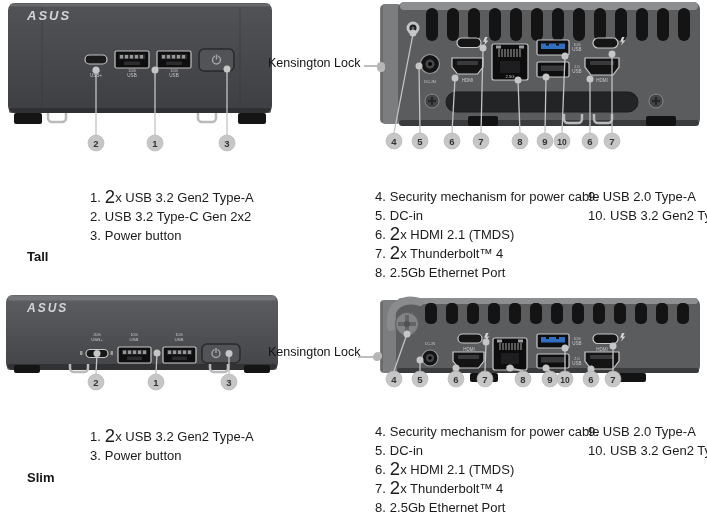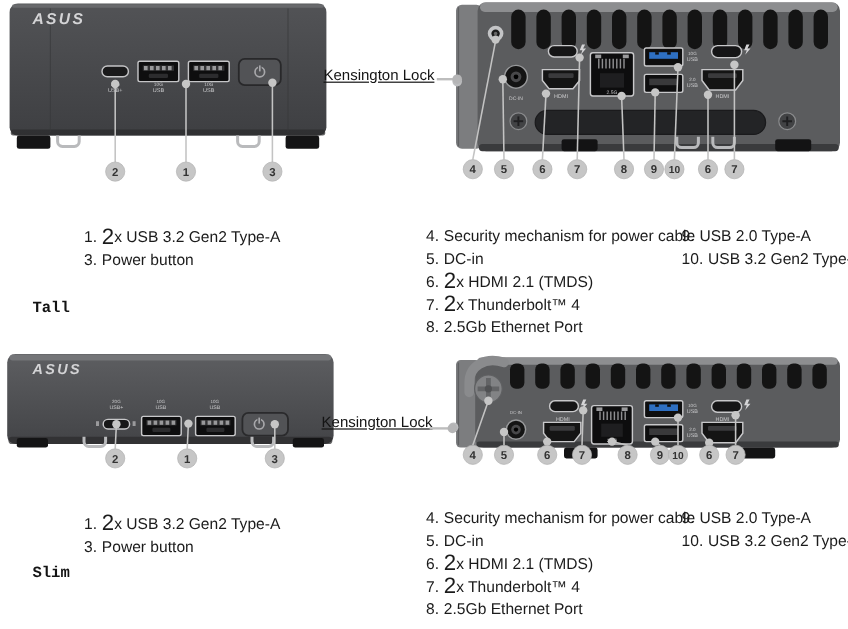--- a/index.html
+++ b/index.html
@@ -9,31 +9,30 @@
     font-family:"Liberation Sans", sans-serif;
     color:#1c1c1c;
   }
   #page{position:absolute;inset:0;}
   svg{position:absolute;display:block;}
   #tall-front-svg{left:0;top:0;}
   #tall-rear-svg{left:350px;top:0;}
   #slim-front-svg{left:0;top:290px;}
   #slim-rear-svg{left:350px;top:290px;}
   .kens-label{
-    position:absolute;font-size:12.5px;color:#141414;text-align:right;
+    position:absolute;font-size:12.5px;color:#141414;text-align:left;
     white-space:nowrap;
-    text-decoration:underline;
   }
   .kens-line{position:absolute;height:2px;background:#bdbdbd;}
   .kens-dot{position:absolute;width:8px;height:8px;border-radius:50%;background:#b5b5b6;}
   .legend{position:absolute;font-size:13px;line-height:15.5px;color:#1b1b1b;}
-  .legend .item{margin-bottom:3.5px;white-space:nowrap;}
+  .legend .item{margin-bottom:3.5px;white-space:nowrap;margin-left:20px;}
   .legend .num{margin-right:4px;}
   .legend .big{font-size:18.5px;line-height:13px;vertical-align:-1px;}
-  .model-label{position:absolute;font-size:13px;font-weight:bold;color:#141414;font-family:Liberation Mono, monospace;}
+  .model-label{position:absolute;font-size:13px;font-weight:bold;color:#141414;}
   .svgtxt{font-family:"Liberation Sans", sans-serif;}
 </style>
 </head>
 <body>
 
 <div id="page">
 
   <svg id="tall-front-svg" width="290" height="160" viewBox="0 0 290 160">
     <defs>
       <linearGradient id="gTallF" x1="0" y1="0" x2="0" y2="1">
@@ -268,20 +267,21 @@
       <text class="svgtxt" x="262" y="144.5" font-size="9.5" font-weight="600" fill="#333" text-anchor="middle">7</text>
     </g>
   </svg>
 
   <div class="kens-label" style="left:268px;top:56px;width:94px">Kensington Lock</div>
   <div class="kens-line" style="left:364px;top:65px;width:18px"></div>
   <div class="kens-dot" style="left:377px;top:62px"></div>
 
   <div class="legend" style="left:70px;top:190px">
     <div class="item"><span class="num">1.</span><span class="big">2</span><span>x USB 3.2 Gen2 Type-A</span></div>
+    <div class="item"><span class="num">2.</span><span class="big"></span><span>USB 3.2 Type-C Gen 2x2</span></div>
     <div class="item"><span class="num">3.</span><span class="big"></span><span>Power button</span></div>
   </div>
   <div class="legend" style="left:355px;top:189px">
     <div class="item"><span class="num">4.</span><span class="big"></span><span>Security mechanism for power cable</span></div>
     <div class="item"><span class="num">5.</span><span class="big"></span><span>DC-in</span></div>
     <div class="item"><span class="num">6.</span><span class="big">2</span><span>x HDMI 2.1 (TMDS)</span></div>
     <div class="item"><span class="num">7.</span><span class="big">2</span><span>x Thunderbolt™ 4</span></div>
     <div class="item"><span class="num">8.</span><span class="big"></span><span>2.5Gb Ethernet Port</span></div>
   </div>
   <div class="legend" style="left:568px;top:189px">

